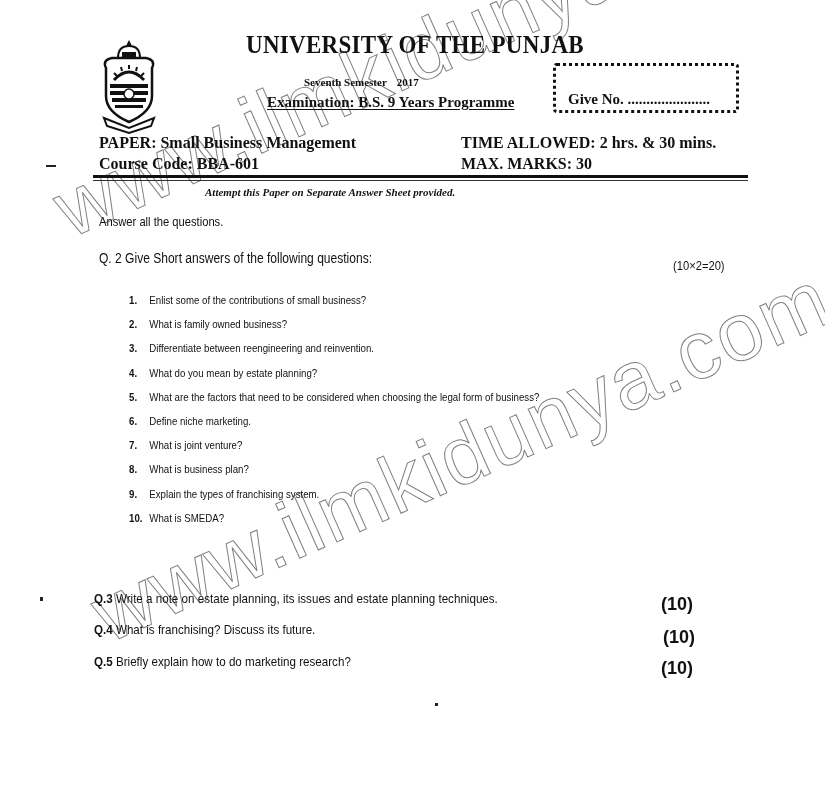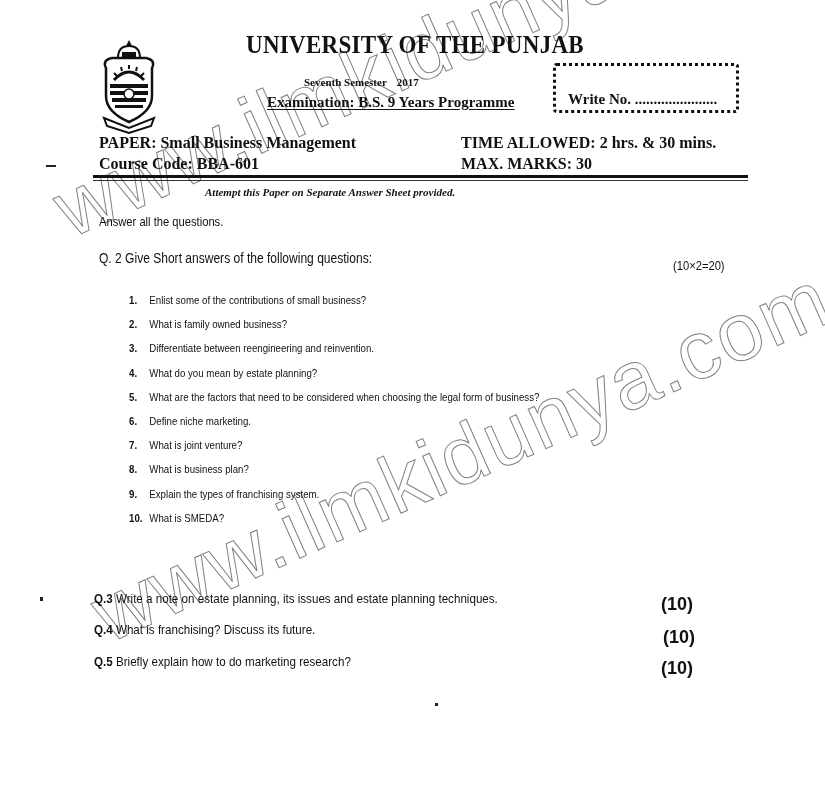--- a/index.html
+++ b/index.html
@@ -154,21 +154,21 @@
   </svg>
 </div>
 
 <div class="abs uni-title">UNIVERSITY OF THE PUNJAB</div>
 <div class="abs semester">
   <span>Seventh Semester</span><span class="year">2017</span>
 </div>
 <div class="abs exam-line">Examination: B.S. 9 Years Programme</div>
 
 <div class="abs roll-box"></div>
-<div class="abs roll-text">Write No. ......................</div>
+<div class="abs roll-text">Give No. ......................</div>
 
 <div class="abs info-left row1">PAPER: Small Business Management</div>
 <div class="abs info-left row2">Course Code: BBA-601</div>
 <div class="abs info-right row1">TIME ALLOWED: 2 hrs. &amp; 30 mins.</div>
 <div class="abs info-right row2">MAX. MARKS: 30</div>
 
 <div class="rule-thick"></div>
 <div class="rule-thin"></div>
 
 <div class="abs instruction">Attempt this Paper on Separate Answer Sheet provided.</div>

